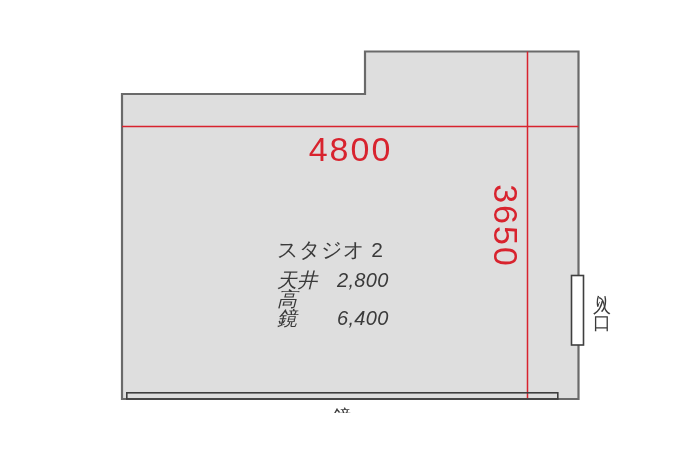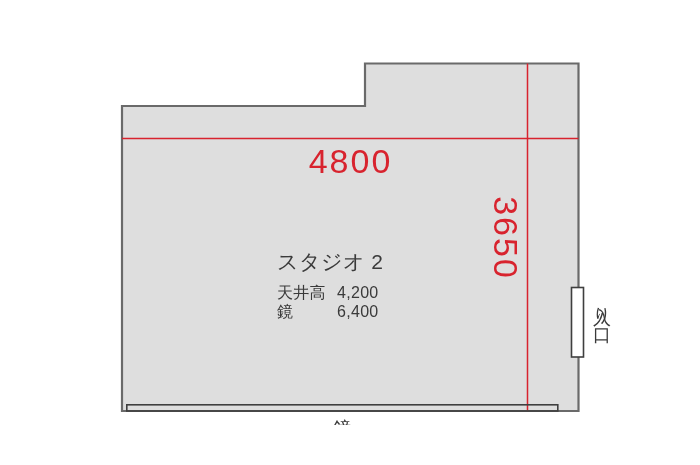--- a/index.html
+++ b/index.html
@@ -11,21 +11,20 @@
   }
   * { margin: 0; padding: 0; box-sizing: border-box; }
   html, body { background: #ffffff; }
   .canvas {
     position: relative;
     width: 700px;
     height: 413px;
     background: #ffffff;
     font-family: "Liberation Sans", "DejaVu Sans", sans-serif;
     overflow: hidden;
-    margin-top: 12px;
   }
   .plan-svg { position: absolute; left: 0; top: 0; }
   .room { fill: var(--room-fill); stroke: var(--wall-stroke); stroke-width: 2.2; stroke-linejoin: miter; }
   .dimline { stroke: var(--dimension-red); stroke-width: 1.5; }
   .mirror { fill: none; stroke: var(--detail-stroke); stroke-width: 1.6; }
   .door { fill: #ffffff; stroke: var(--detail-stroke); stroke-width: 1.6; }
 
   .txt { position: absolute; color: var(--text-dark); }
 
   .dim-label {
@@ -47,23 +46,24 @@
   .room-title {
     left: 277px; top: 236px;
     font-size: 21px;
     letter-spacing: 0.5px;
     text-align: center;
   }
   .spec-table {
     left: 277px; top: 271px;
     display: grid;
     grid-template-columns: 60px auto;
-    font-size: 16px;
+    font-size: 20px;
     line-height: 19px;
     letter-spacing: 0.3px;
+    font-style: italic;
   }
   .mirror-label {
     left: 126px; top: 404px; width: 432px;
     text-align: center;
     font-size: 19px;
   }
   .entrance-label {
     left: 590px; top: 281px;
     writing-mode: vertical-rl;
     text-orientation: upright;
@@ -89,21 +89,21 @@
   </svg>
 
   <div class="txt dim-label dim-width">4800</div>
 
   <div class="txt dim-label dim-height">3650</div>
 
   <div class="txt room-title">スタジオ 2</div>
 
   <div class="txt spec-table">
     <span>天井高</span>
-    <span>4,200</span>
+    <span>2,800</span>
     <span>鏡</span>
     <span>6,400</span>
   </div>
 
   <div class="txt mirror-label">鏡</div>
 
   <div class="txt entrance-label">入り口</div>
 
 </div>
 

